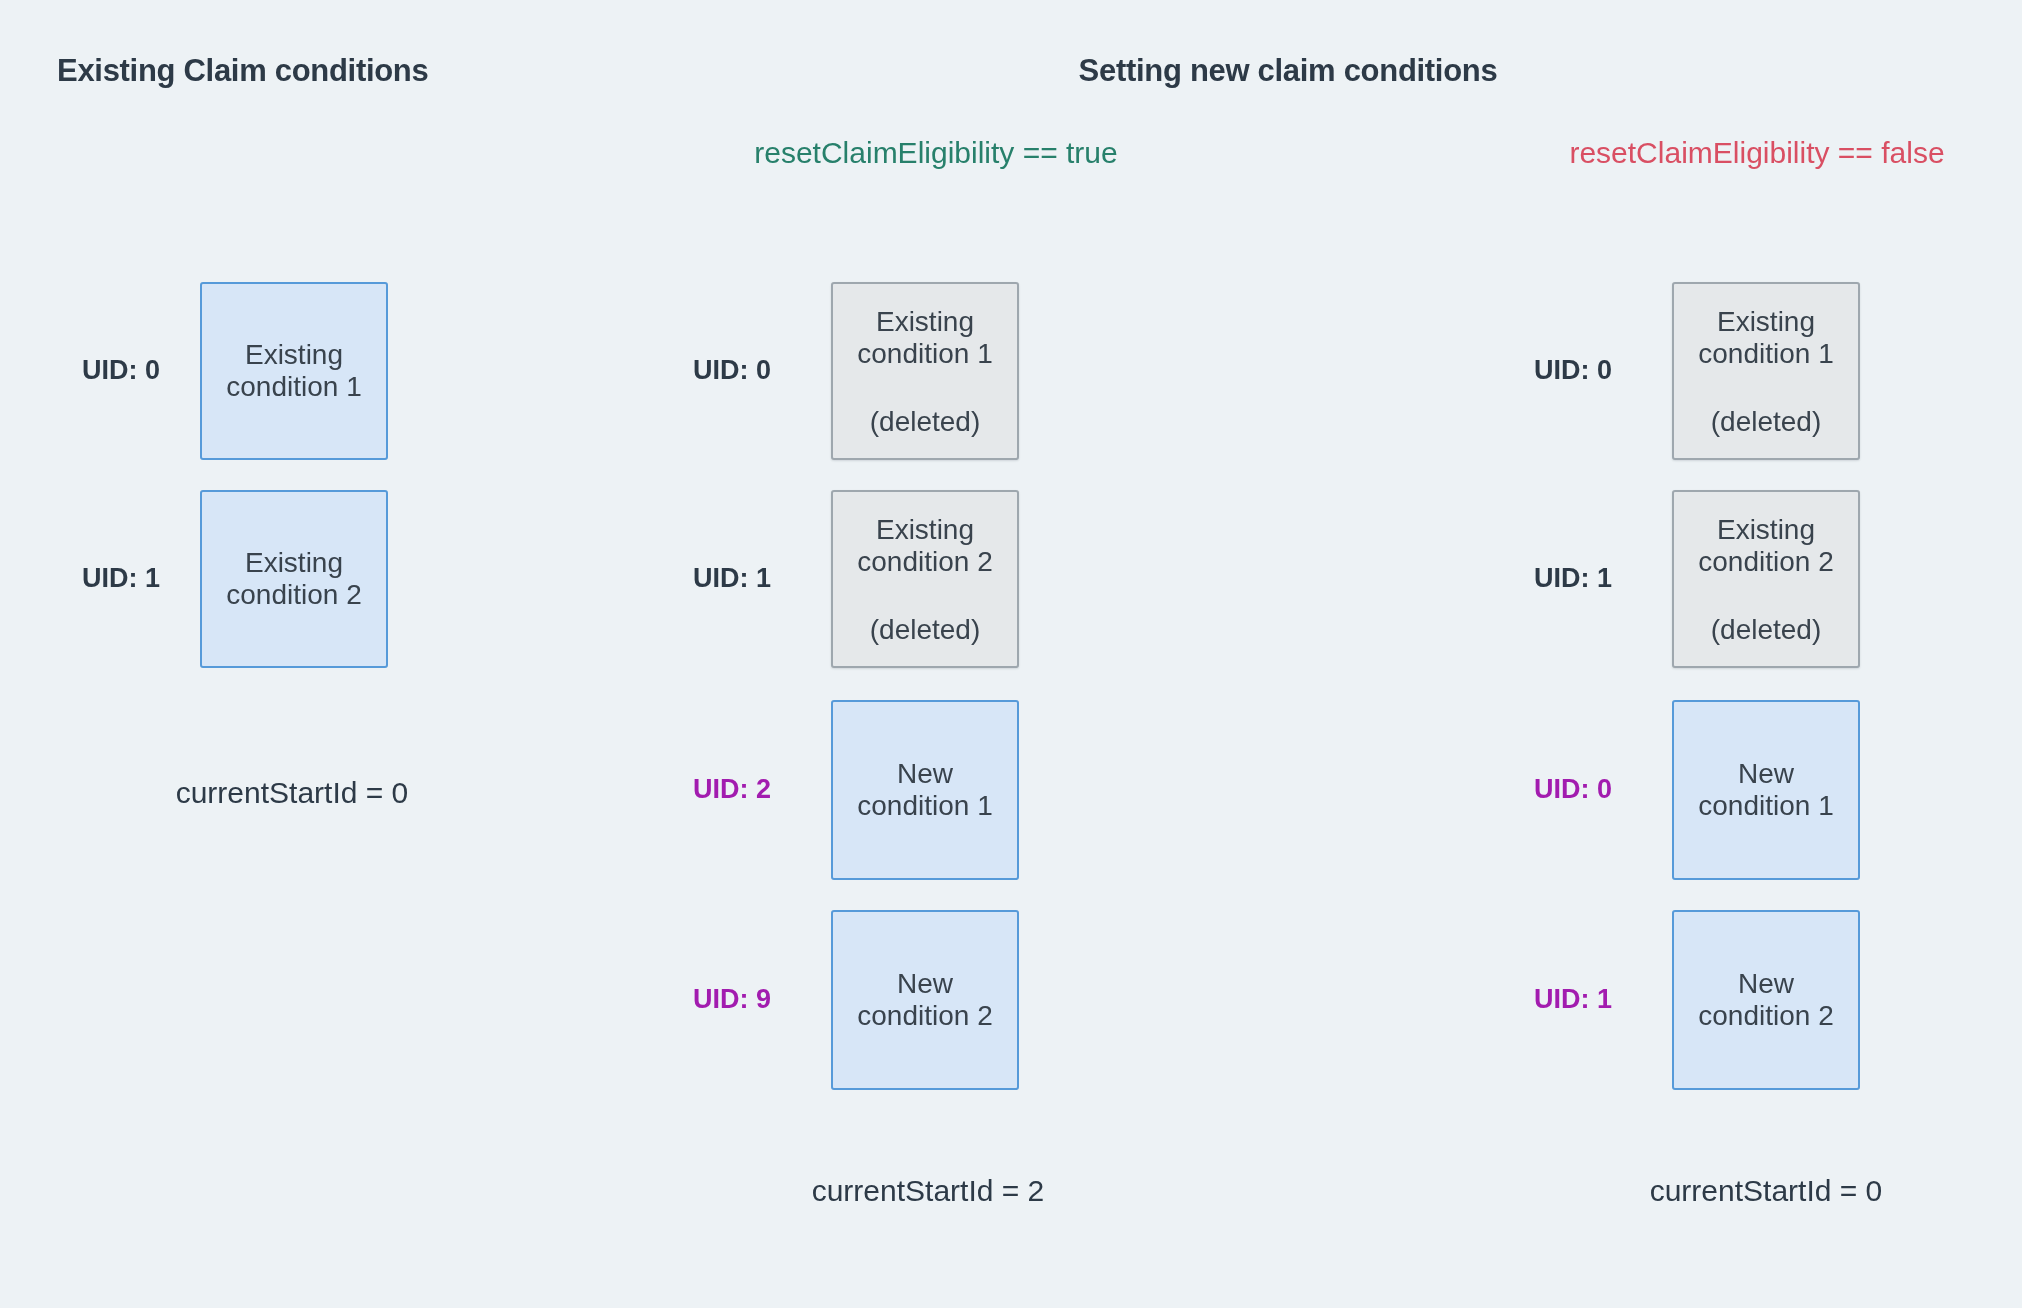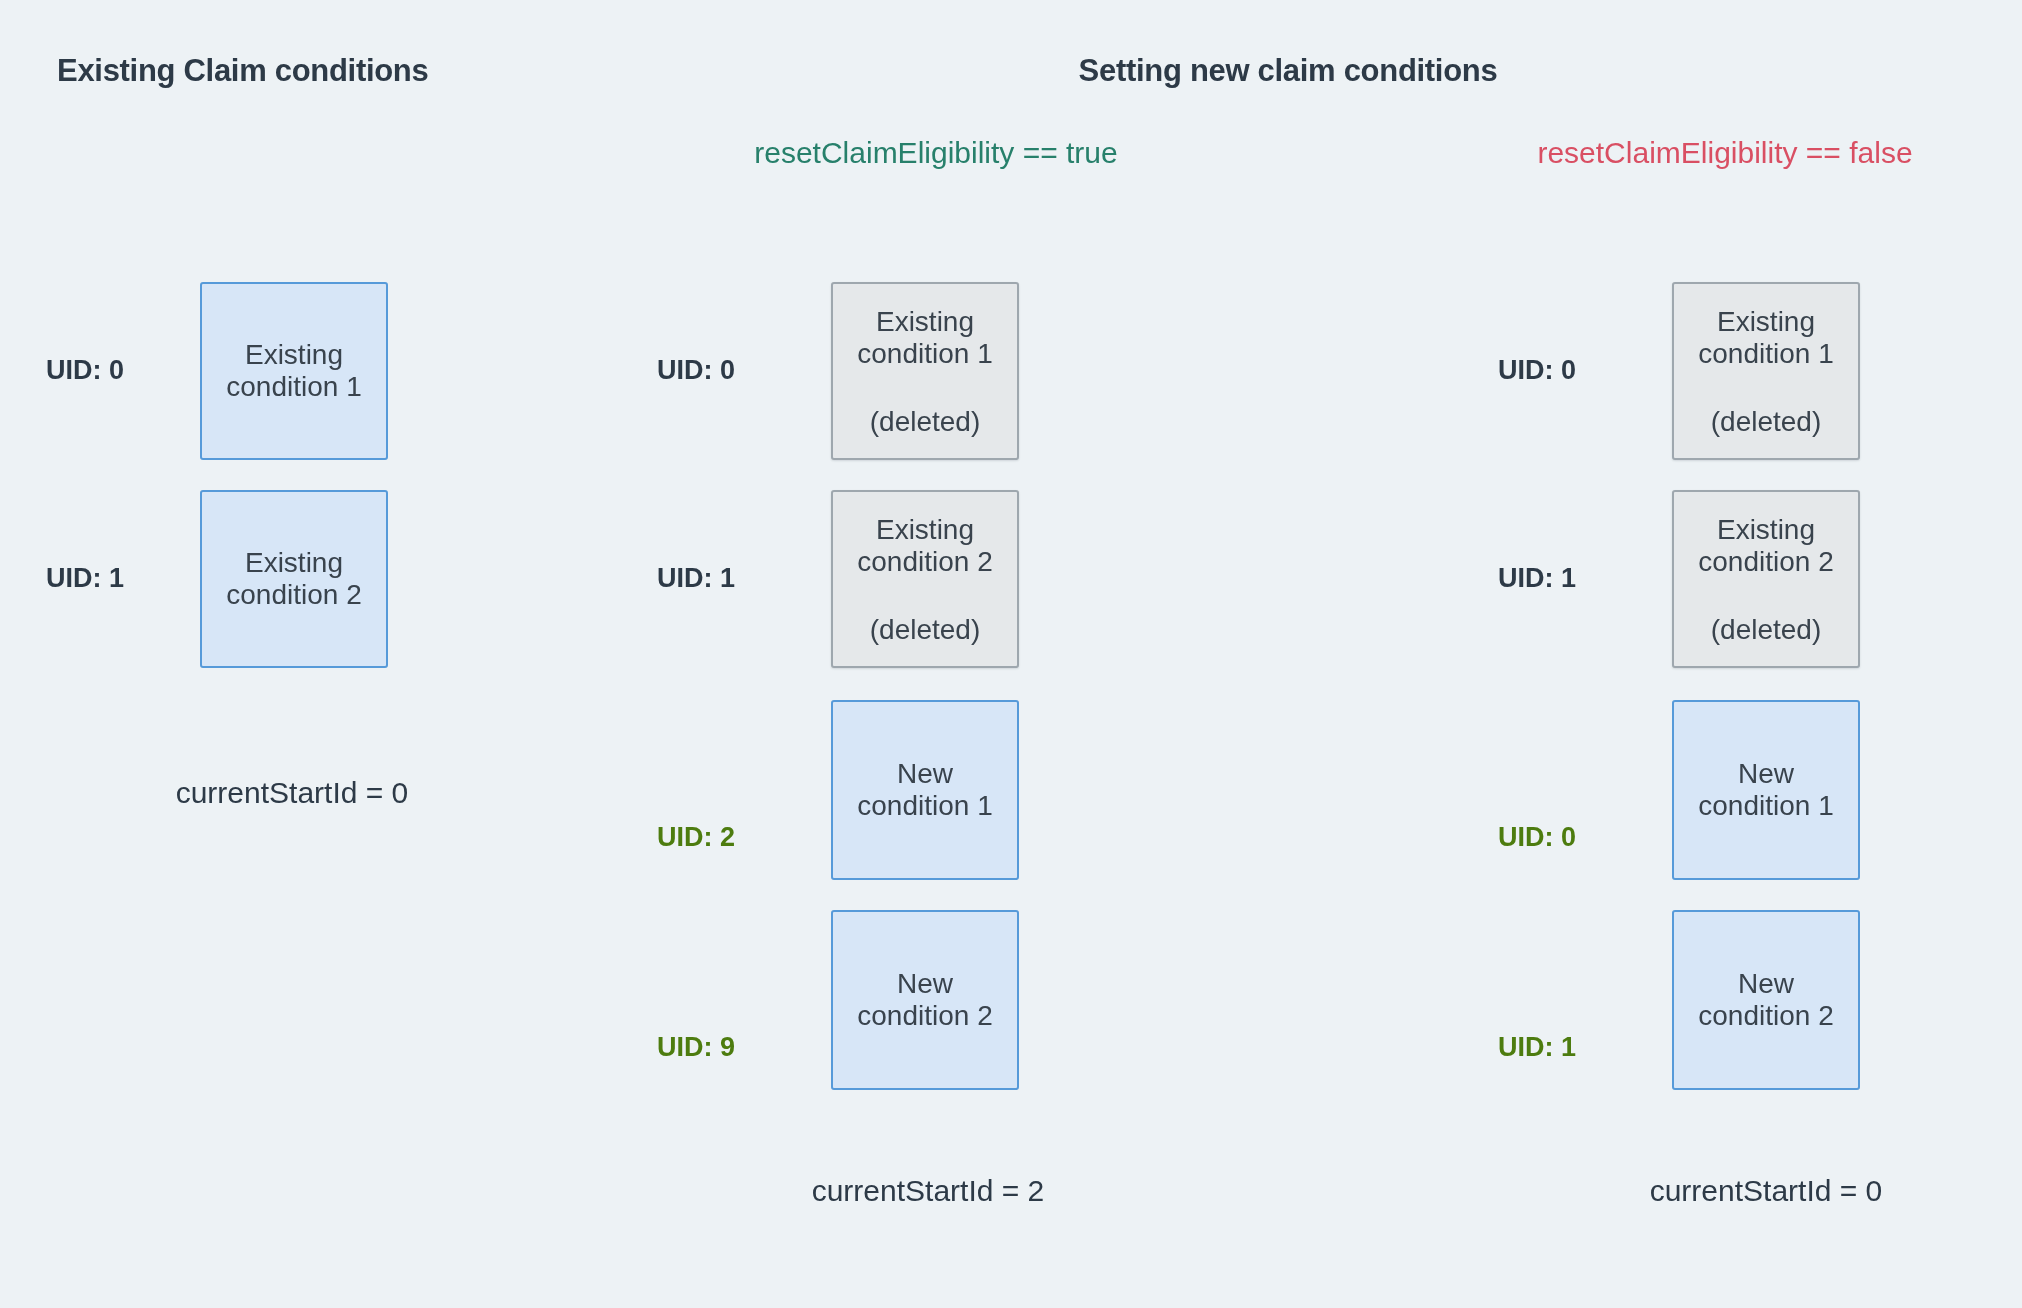--- a/index.html
+++ b/index.html
@@ -25,21 +25,21 @@
   }
   .heading.centered { transform: translateX(-50%); }
   .flag {
     position: absolute;
     transform: translateX(-50%);
     font-size: 30px;
     font-weight: 500;
     white-space: nowrap;
   }
   .flag.true  { color: #27806b; }
-  .flag.false { color: #d94f63; }
+  .flag.false { color: #d94f63; margin-left: 32px; }
   .box {
     position: absolute;
     width: 188px;
     box-sizing: border-box;
     border-radius: 3px;
     display: flex;
     flex-direction: column;
     align-items: center;
     justify-content: center;
     text-align: center;
@@ -56,27 +56,27 @@
     border: 2px solid #9ea7ae;
     justify-content: flex-start;
     padding-top: 22px;
     box-shadow: 0 1px 2px rgba(45,58,71,0.15);
   }
   .bt { width: 170px; }
   .deleted { margin-top: 36px; }
   .uid {
     position: absolute;
     width: 150px;
-    text-align: center;
+    text-align: right;
     font-size: 27px;
     font-weight: 700;
     white-space: nowrap;
   }
   .uid.dark { color: #2d3a47; }
-  .uid.blue { color: #4d7c0f; margin-top: 48px; }
+  .uid.blue { color: #a21caf; }
   .footer {
     position: absolute;
     transform: translateX(-50%);
     font-size: 30px;
     font-weight: 400;
     color: #2d3a47;
     white-space: nowrap;
   }
 </style>
 </head>

